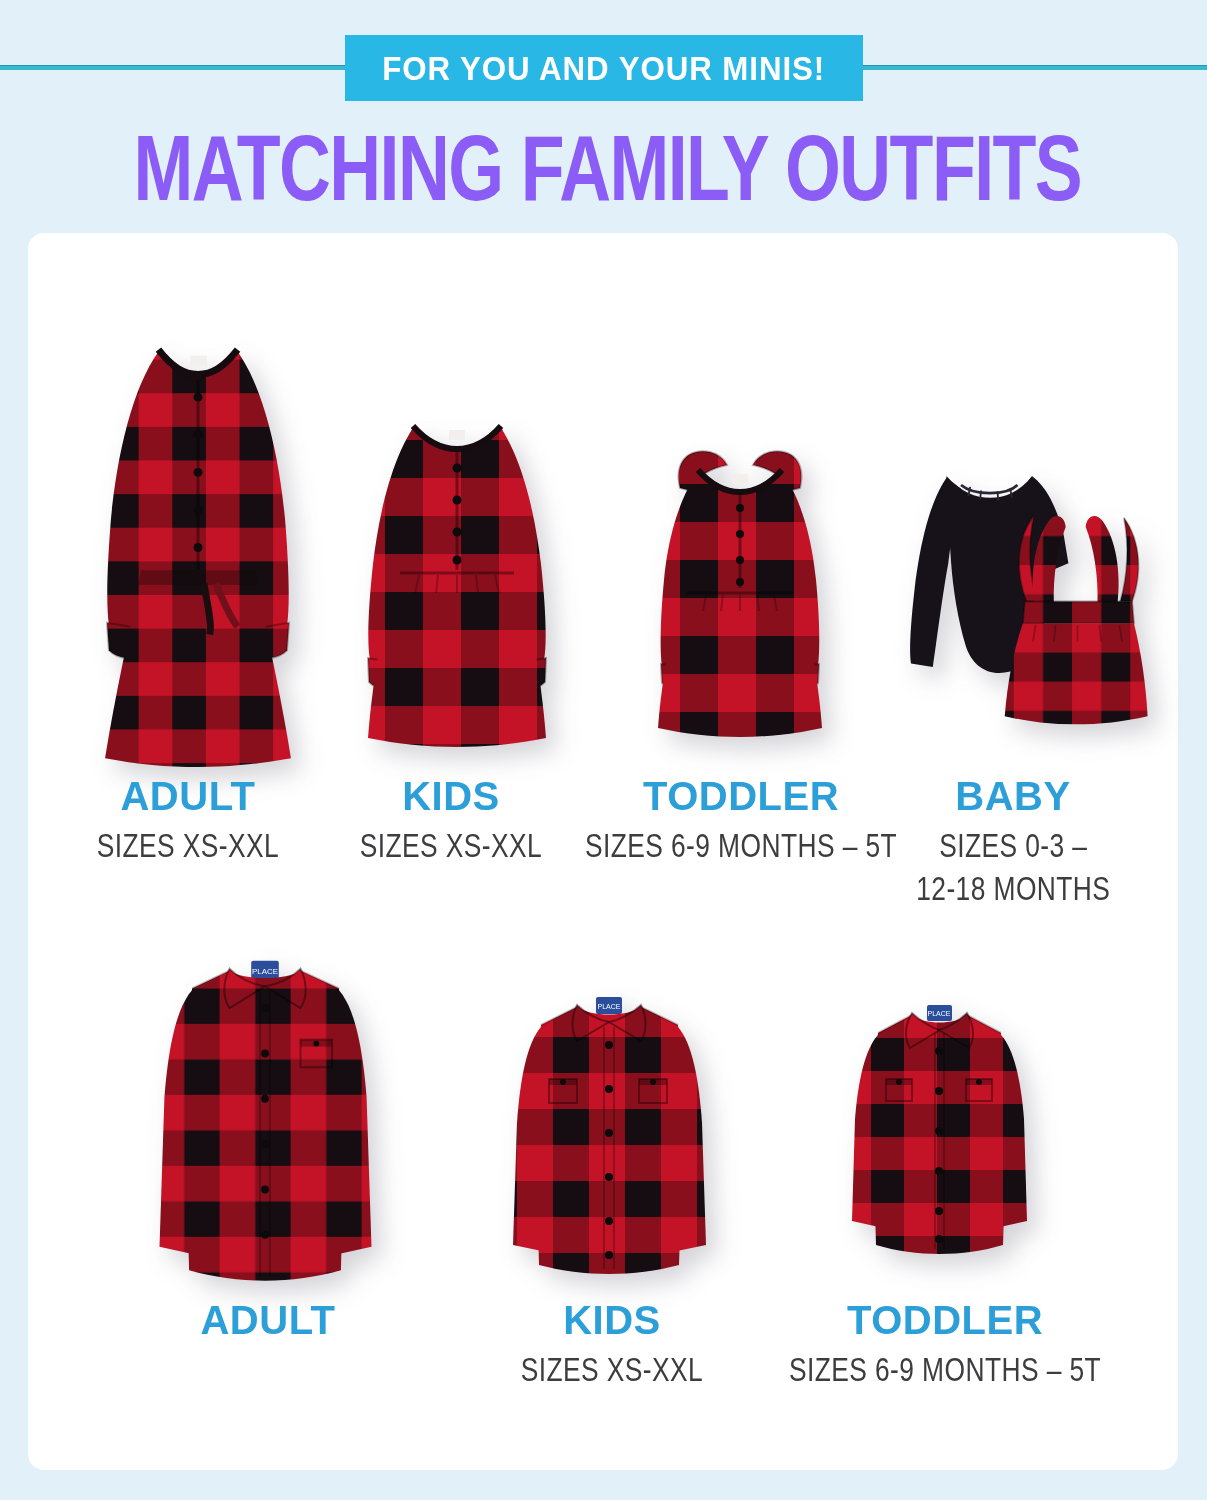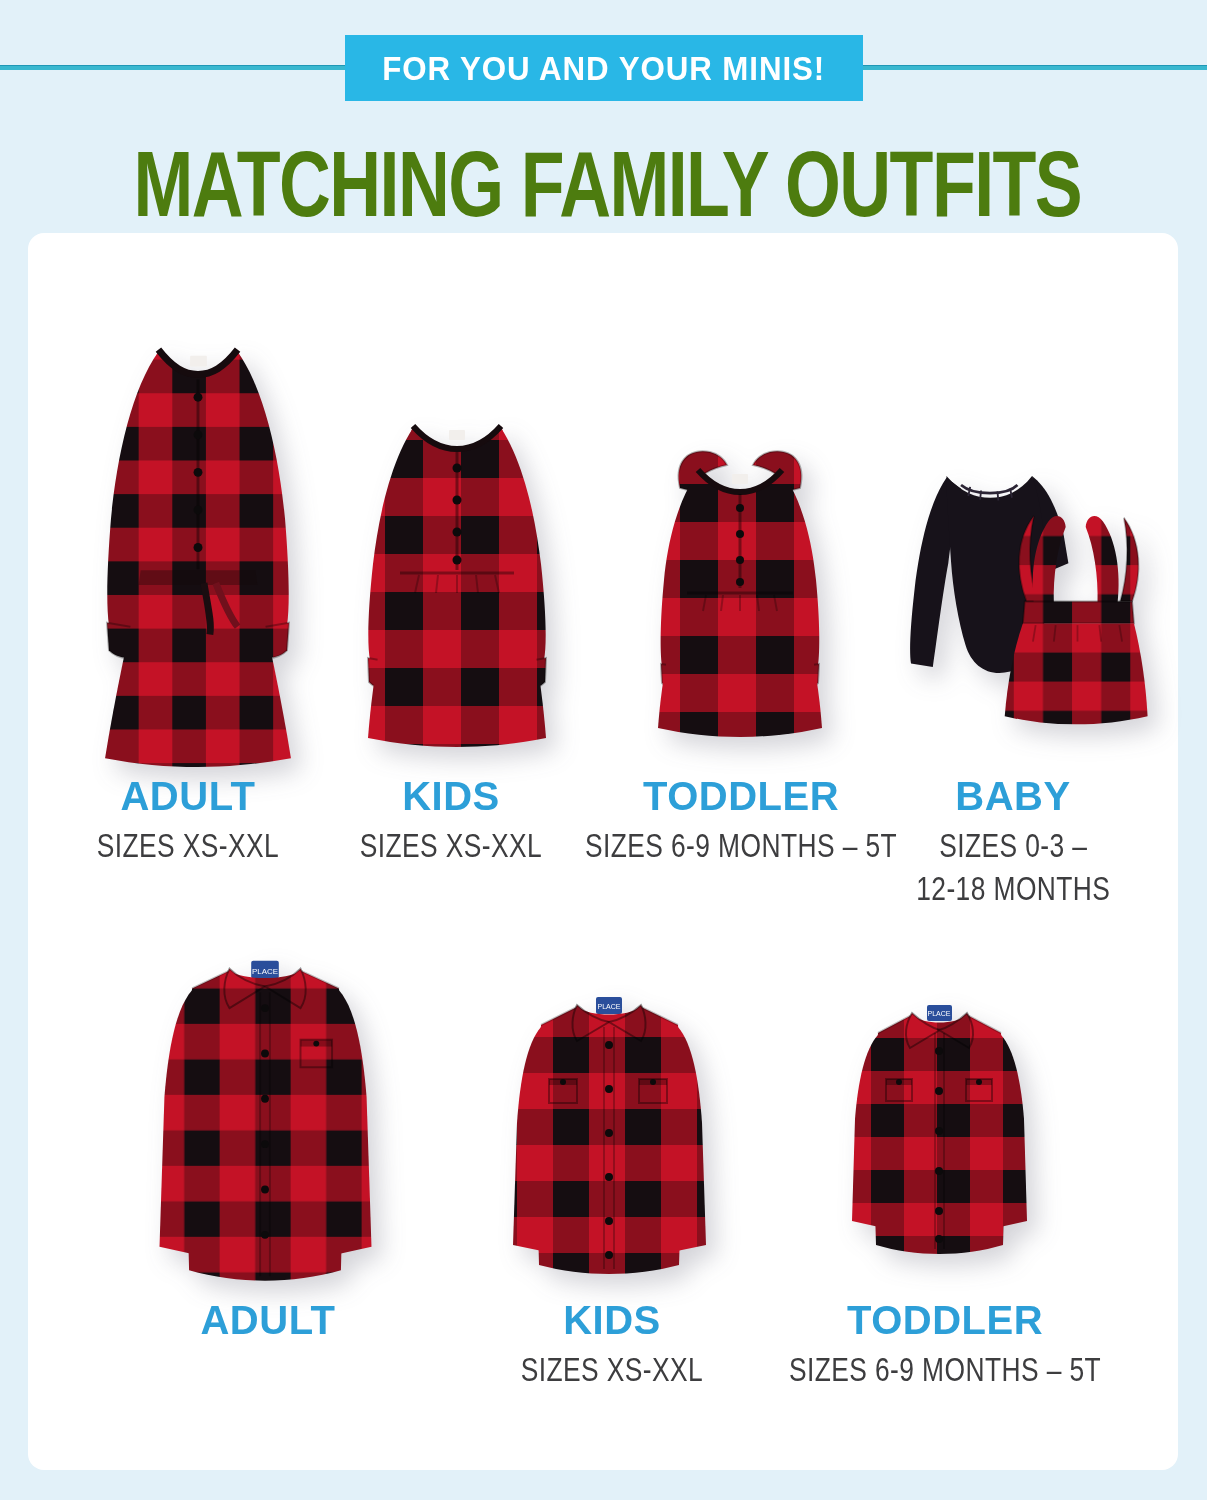--- a/index.html
+++ b/index.html
@@ -16,21 +16,21 @@
     position:absolute;left:50%;top:35px;transform:translateX(-50%);
     width:518px;height:66px;background:#29b7e6;
     display:flex;align-items:center;justify-content:center;
   }
   .banner-text{
     color:#ffffff;font-weight:bold;font-size:34px;letter-spacing:1px;
     display:inline-block;transform:scaleX(.92);white-space:nowrap;
   }
   .page-title{
     position:absolute;left:0;top:116px;width:100%;text-align:right;
-    color:#4d7c0f;font-weight:bold;font-size:92px;line-height:1.15;margin-top:16px;
+    color:#8b5cf6;font-weight:bold;font-size:92px;line-height:1.15;
   }
   .page-title span{display:inline-block;transform:scaleX(.78);letter-spacing:-2px;white-space:nowrap;}
   .subtitle{
     position:absolute;left:0;top:270px;width:100%;text-align:center;
     color:#1e7dab;font-style:italic;font-size:44px;
   }
   
   .card{
     position:absolute;left:28px;top:233px;width:1150px;height:1237px;
     background:#ffffff;border-radius:16px;

